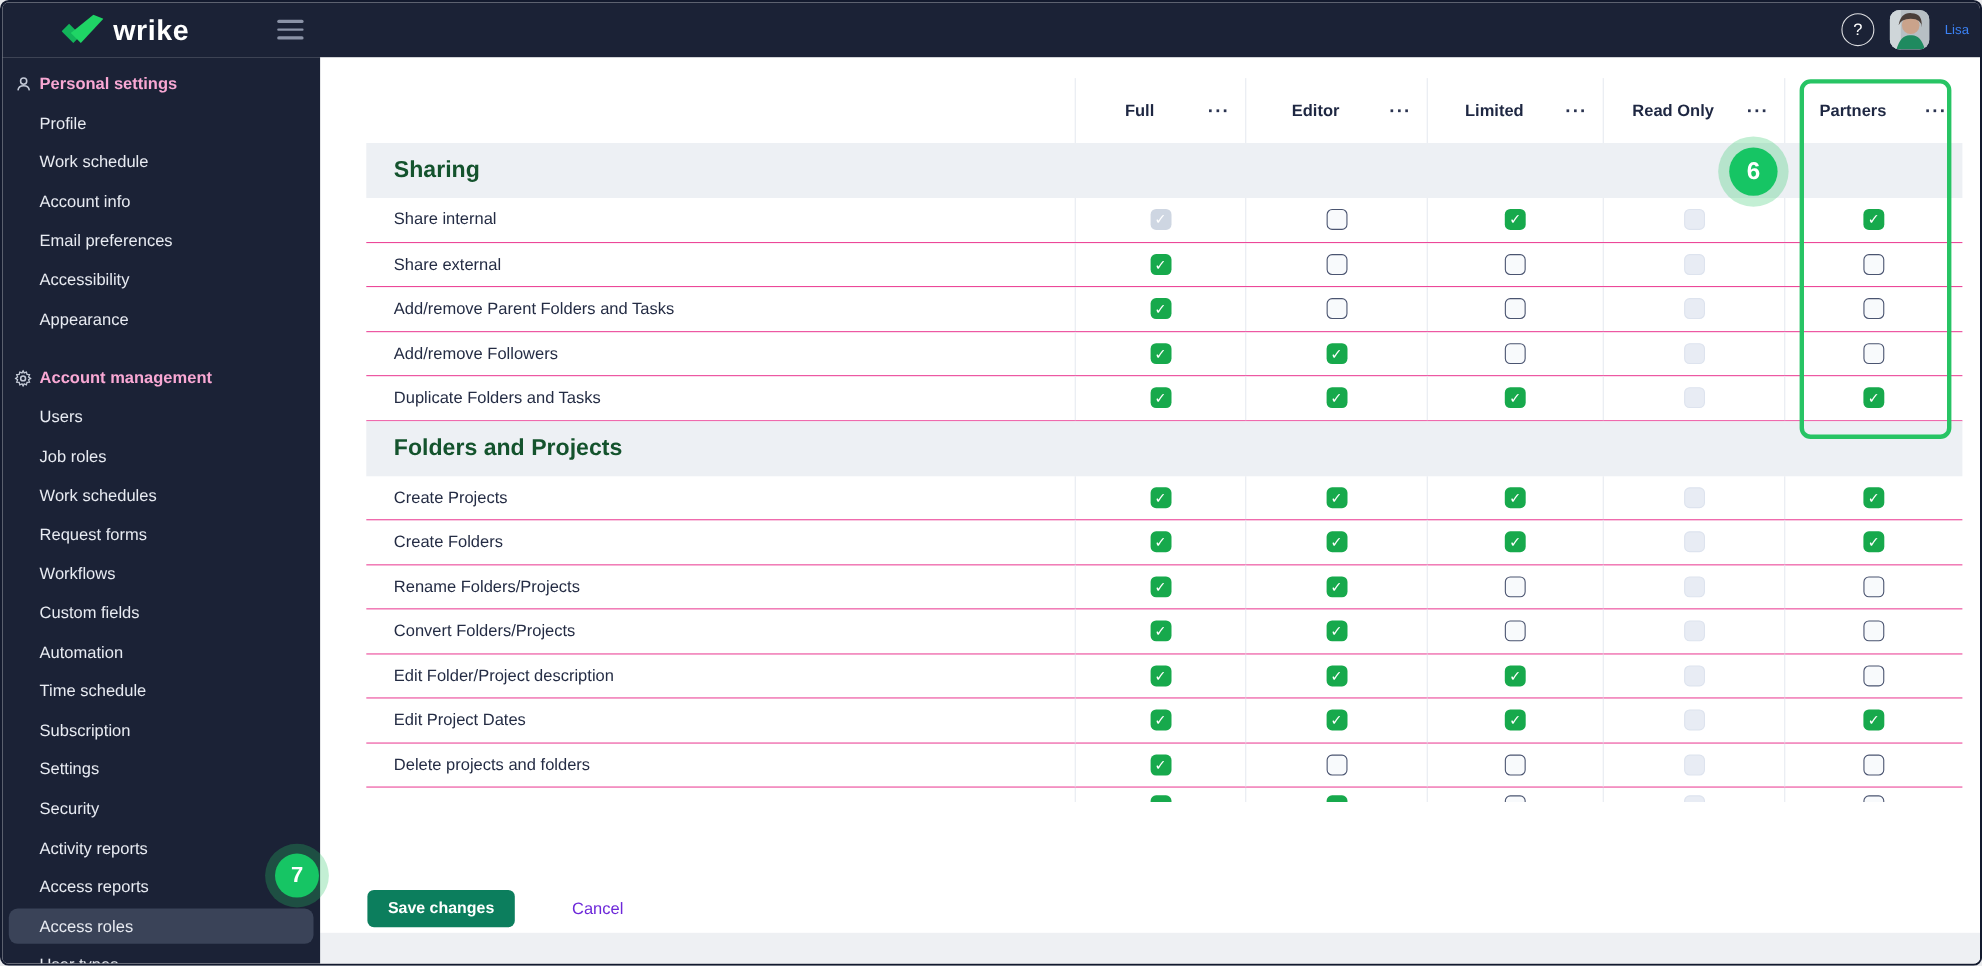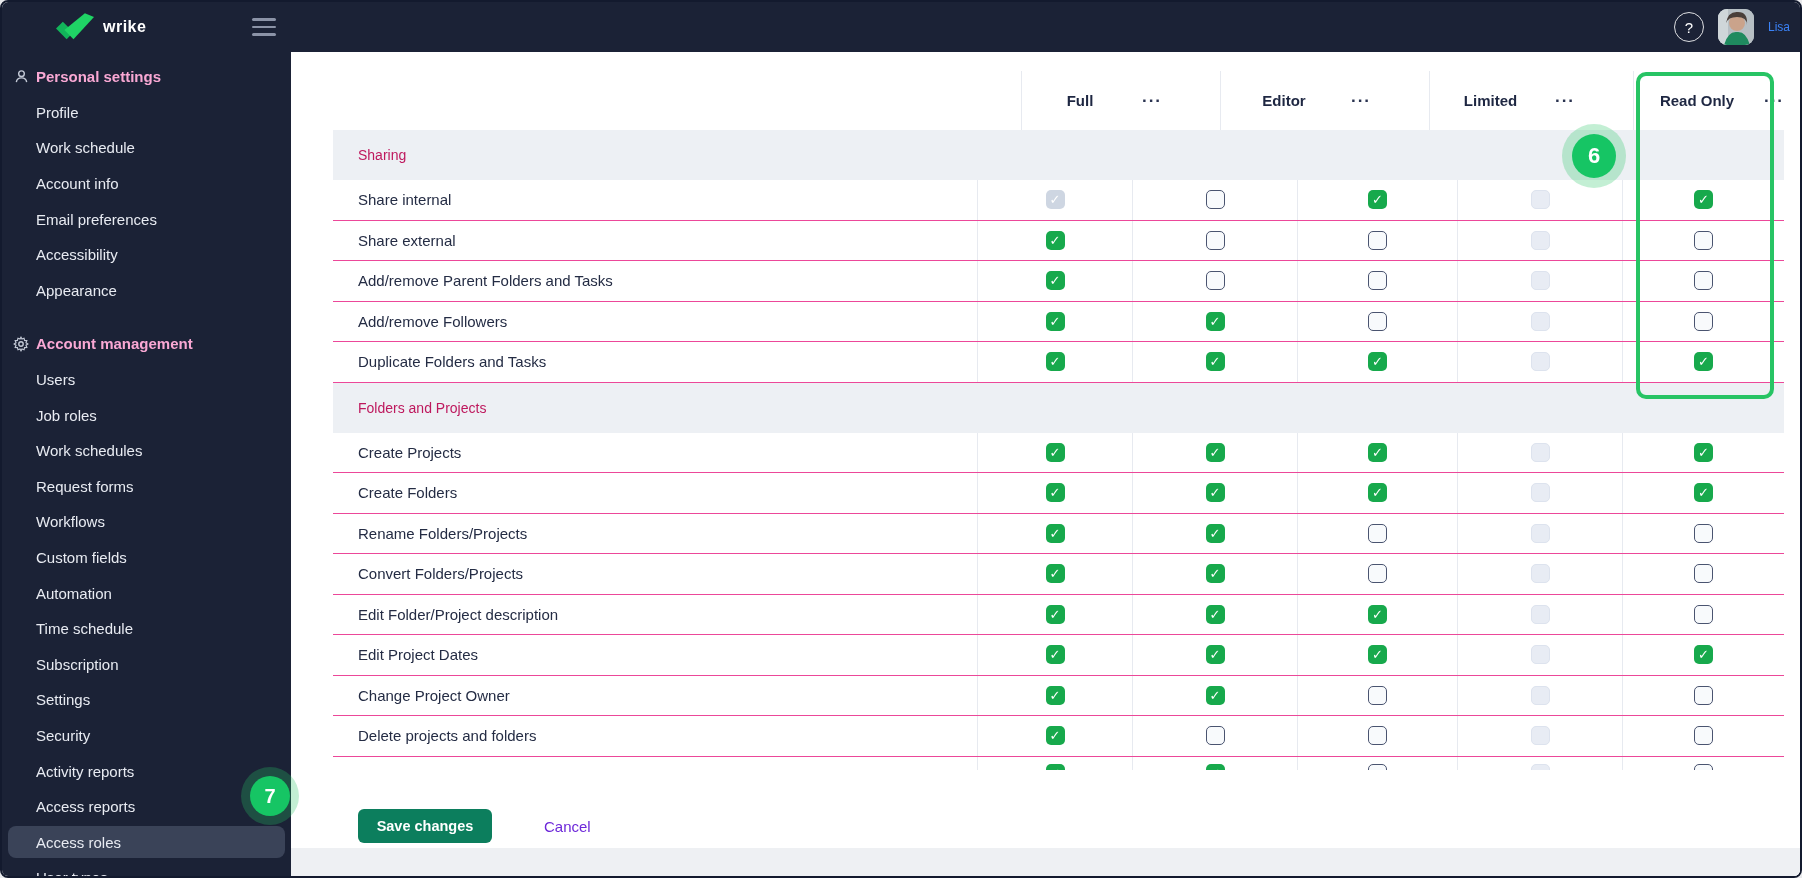--- a/index.html
+++ b/index.html
@@ -11,21 +11,21 @@
     background:#ffffff; border:2px solid #131a2e; border-radius:8px;
     overflow:hidden;
   }
 
   
   .topbar {
     position:absolute; left:0; top:0; width:100%; height:50px;
     background:#1b2236; z-index:5;
   }
   .logo { position:absolute; left:54px; top:9px; display:flex; align-items:center; gap:9px; }
-  .logo-text { color:#ffffff; font-size:16px; font-weight:bold; letter-spacing:.5px; line-height:32px;text-align:center; }
+  .logo-text { color:#ffffff; font-size:26px; font-weight:bold; letter-spacing:.5px; line-height:32px;text-align:center; }
   .hamburger { position:absolute; left:250px; top:16px; width:24px; height:18px;
     display:flex; flex-direction:column; justify-content:space-between; cursor:pointer; }
   .hamburger span { display:block; height:2.6px; background:#8b93a7; border-radius:2px; }
   .topbar-right { position:absolute; right:10px; top:0; height:50px; display:flex; align-items:center; gap:14px; }
   .help-btn { width:30px; height:30px; border:1.6px solid rgba(255,255,255,.85); border-radius:50%;
     color:#ffffff; font-size:15px; display:flex; align-items:center; justify-content:center; cursor:pointer; }
   .avatar { width:36px; height:36px; border-radius:9px; overflow:hidden; background:#b9c3c9; }
   .username { color:#3b82f6; font-size:12px; }
 
   .sidebar {
@@ -42,31 +42,31 @@
   .side-item > span { position:relative; z-index:1; }
   .side-gap { height:18px; }
 
   
   .content { position:absolute; left:289px; top:50px; right:0; bottom:0; background:#ffffff; }
   .bottom-strip { position:absolute; left:0; right:0; top:796px; bottom:0; background:#eef0f3; }
 
   
   .perm-table { position:absolute; left:42px; top:19px; width:1451px; }
   .t-row { display:grid; grid-template-columns:644px 155px 165px 160px 165px 162px; }
-  .t-head { height:59px;gap:44px; }
+  .t-head { height:59px; }
   .t-head .th { position:relative; display:flex; align-items:center; justify-content:center;
     font-size:15px; font-weight:bold; color:#1e2742; border-left:1px solid #e7eaf0; }
   .t-head .th .th-label { margin-right:38px; }
   .t-head .th .dots { position:absolute; right:14px; top:50%; transform:translateY(-50%);
     font-size:17px; font-weight:bold; color:#2a3350; letter-spacing:1px; cursor:pointer; line-height:10px; }
   .t-head .th0 { border-left:none; }
 
   .t-section { height:50px; background:#edf0f4; display:grid;
     grid-template-columns:644px 807px; align-items:center; }
-  .t-section .sec-label { padding-left:25px; font-size:14px; font-weight:normal; color:#be185d; }
+  .t-section .sec-label { padding-left:25px; font-size:21px; font-weight:bold; color:#14532d; }
 
   .t-body-row { height:40.5px; border-bottom:1px solid #ec4899; }
   .t-body-row .td { display:flex; align-items:center; border-left:1px solid #e7eaf0; justify-content:center; }
   .t-body-row .td0 { border-left:none; justify-content:flex-start; padding-left:25px;
     font-size:15px; color:#242c44; }
   .t-body-row.partial { height:13px; border-bottom:none; overflow:hidden; }
   .t-body-row.partial .td { align-items:flex-start; padding-top:7px; }
 
   
   .cb { width:19px; height:19px; border-radius:5px; display:flex; align-items:center;
@@ -86,21 +86,21 @@
   .badge .core { position:absolute; border-radius:50%; background:#16c564; color:#ffffff;
     font-weight:bold; display:flex; align-items:center; justify-content:center; }
   .badge-6 { left:1271px; top:72px; width:64px; height:64px; }
   .badge-6 .halo { left:0; top:0; width:64px; height:64px; }
   .badge-6 .core { left:10px; top:10px; width:44px; height:44px; font-size:22px; }
   .badge-7 { left:239px; top:765px; width:58px; height:58px; z-index:7; }
   .badge-7 .halo { left:0; top:0; width:58px; height:58px; }
   .badge-7 .core { left:9px; top:9px; width:40px; height:40px; font-size:20px; }
 
   
-  .footer-actions { position:absolute; left:43px; top:757px; display:flex; align-items:center; gap:52px;margin-left:24px; }
+  .footer-actions { position:absolute; left:43px; top:757px; display:flex; align-items:center; gap:52px; }
   .save-btn { width:134px; height:34px; background:#0c7e5d; color:#ffffff; border:none;
     border-radius:6px; font-size:14.5px; font-weight:bold; cursor:pointer;
     font-family:"Liberation Sans","DejaVu Sans",sans-serif; }
   .cancel-btn { background:none; border:none; color:#6d28d9; font-size:15px; cursor:pointer;
     font-family:"Liberation Sans","DejaVu Sans",sans-serif; }
 </style>
 </head>
 <body>
 
 <div class="frame">
@@ -447,38 +447,20 @@
             <div class="cb checked"></div>
           </div>
           <div class="td">
             <div class="cb disabled"></div>
           </div>
           <div class="td">
             <div class="cb checked"></div>
           </div>
         </div>
         <div class="t-row t-body-row">
-          <div class="td td0">Change Project Owner</div>
-          <div class="td">
-            <div class="cb checked"></div>
-          </div>
-          <div class="td">
-            <div class="cb checked"></div>
-          </div>
-          <div class="td">
-            <div class="cb unchecked"></div>
-          </div>
-          <div class="td">
-            <div class="cb disabled"></div>
-          </div>
-          <div class="td">
-            <div class="cb unchecked"></div>
-          </div>
-        </div>
-        <div class="t-row t-body-row">
           <div class="td td0">Delete projects and folders</div>
           <div class="td">
             <div class="cb checked"></div>
           </div>
           <div class="td">
             <div class="cb unchecked"></div>
           </div>
           <div class="td">
             <div class="cb unchecked"></div>
           </div>

